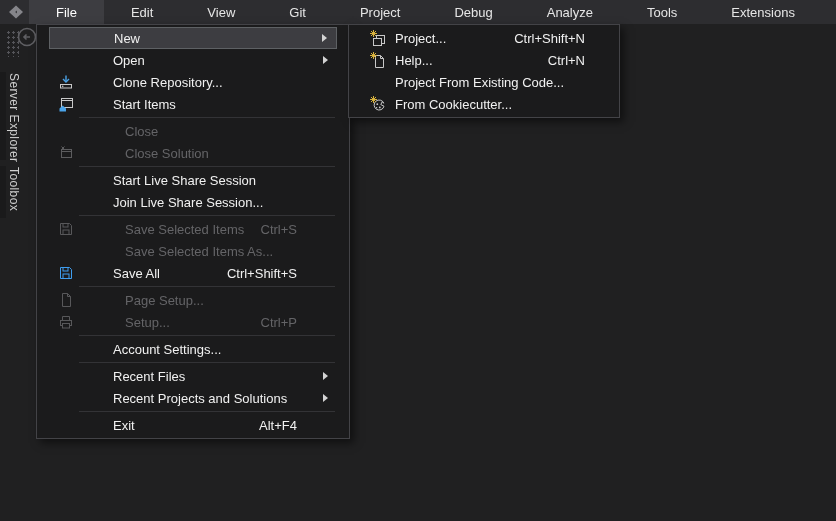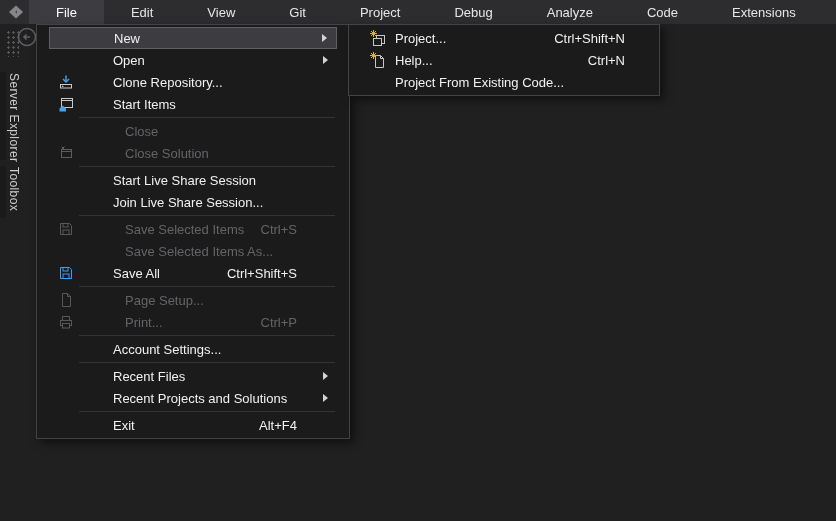--- a/index.html
+++ b/index.html
@@ -25,21 +25,21 @@
   #strip-server{top:72px;height:88px;}
   #strip-toolbox{top:166px;height:52px;}
   .vtab{position:absolute;left:7px;writing-mode:vertical-rl;font-size:12px;color:#d0d0d0;
     letter-spacing:.4px;z-index:1;cursor:default;}
   #tab-server{top:73px;}
   #tab-toolbox{top:167px;}
   
   .menu{position:absolute;background:#1b1b1c;border:1px solid #434347;box-sizing:border-box;
     box-shadow:4px 4px 8px rgba(0,0,0,.5);padding:2px 12px;z-index:5;}
   #file-menu{left:36px;top:24px;width:314px;}
-  #new-submenu{left:348px;top:24px;width:312px;z-index:6;}
+  #new-submenu{left:348px;top:24px;width:272px;z-index:6;}
   .row{position:relative;display:flex;align-items:center;height:22px;font-size:13px;color:#f1f1f1;
     box-sizing:border-box;cursor:default;white-space:nowrap;}
   .row.dis{color:#646467;gap:12px;}
   .row.hl{background:#3d3d41;border:1px solid #5e6164;}
   .ico{width:22px;height:16px;margin-left:6px;display:flex;align-items:center;justify-content:center;flex:none;}
   .lbl{margin-left:36px;}
   #new-submenu .lbl{margin-left:6px;}
   .sc{margin-left:auto;margin-right:40px;}
   #new-submenu .sc{margin-right:22px;}
   .arr{position:absolute;right:9px;top:50%;transform:translateY(-50%);width:0;height:0;
@@ -73,21 +73,21 @@
   <div class="mb-item">
       <span>Project</span>
     </div>
   <div class="mb-item">
       <span>Debug</span>
     </div>
   <div class="mb-item">
       <span>Analyze</span>
     </div>
   <div class="mb-item">
-      <span>Code</span>
+      <span>Tools</span>
     </div>
   <div class="mb-item">
       <span>Extensions</span>
     </div>
   <div class="mb-item">
       <span>Window</span>
     </div>
   <div class="mb-item">
       <span>Help</span>
     </div>
@@ -226,21 +226,21 @@
   </div>
 
   <div class="row dis">
     <span class="ico">
       <svg width="16" height="16" viewBox="0 0 16 16">
         <rect x="2.5" y="6.5" width="11" height="5" stroke="#58585a" fill="none"></rect>
         <path d="M4.5 6.5 v-4 h7 v4" stroke="#58585a" fill="none"></path>
         <rect x="4.5" y="9.5" width="7" height="4.5" stroke="#58585a" fill="#1b1b1c"></rect>
       </svg>
     </span>
-    <span class="lbl">Print...</span>
+    <span class="lbl">Setup...</span>
     <span class="sc">Ctrl+P</span>
   </div>
 
   <div class="sep"></div>
 
   <div class="row">
     <span class="ico"></span>
     <span class="lbl">Account Settings...</span>
   </div>
 
@@ -293,14 +293,26 @@
     </span>
     <span class="lbl">Help...</span>
     <span class="sc">Ctrl+N</span>
   </div>
 
   <div class="row">
     <span class="ico"></span>
     <span class="lbl">Project From Existing Code...</span>
   </div>
 
+  <div class="row">
+    <span class="ico">
+      <svg width="16" height="16" viewBox="0 0 16 16">
+        <path d="M13.8 7.2 A5 5 0 1 0 14 10.2 L10.8 8.6 L12.2 5.8 Z" stroke="#c8c8c8" fill="none"></path>
+        <circle cx="7.3" cy="8.2" r=".9" fill="#c8c8c8"></circle>
+        <circle cx="9.8" cy="11.4" r=".9" fill="#c8c8c8"></circle>
+        <circle cx="6.6" cy="11.8" r=".7" fill="#c8c8c8"></circle>
+        <path d="M3.5 0 v7 M0 3.5 h7 M1 1 l5 5 M6 1 l-5 5" stroke="#d8b23d" stroke-width="1"></path>
+      </svg>
+    </span>
+    <span class="lbl">From Cookiecutter...</span>
+  </div>
 
 </div>
 
 </body></html>

